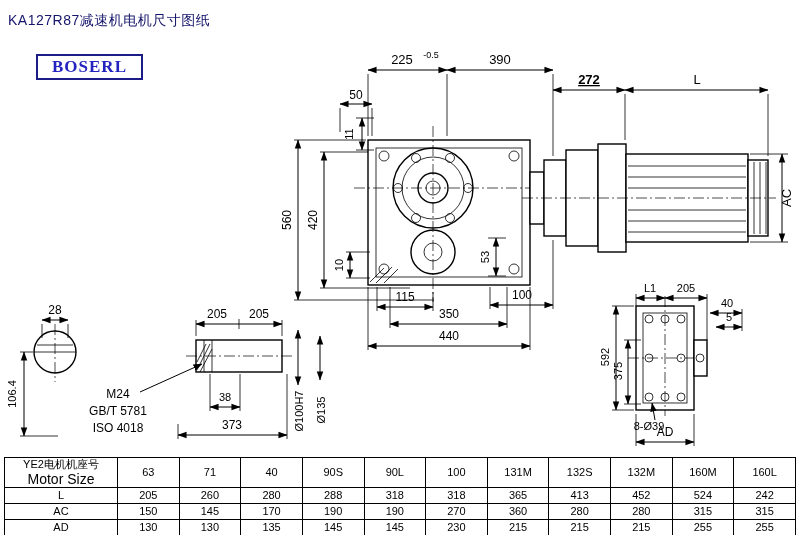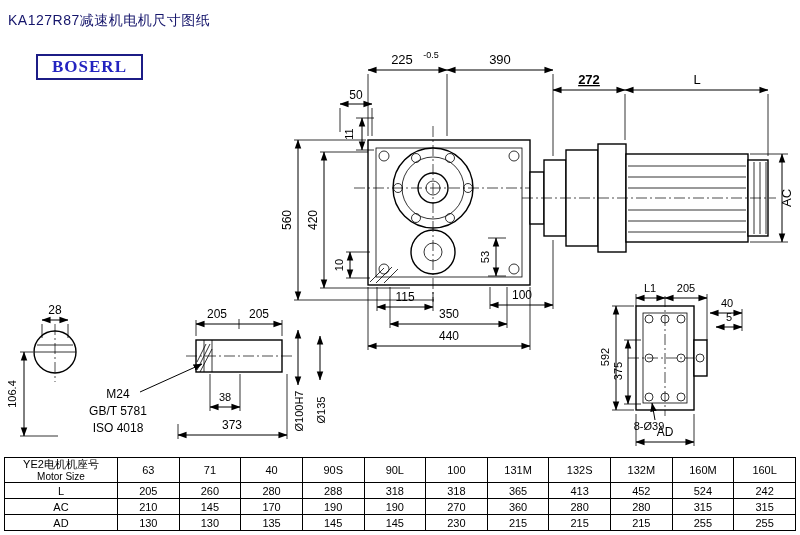--- a/index.html
+++ b/index.html
@@ -19,21 +19,21 @@
   .ldr{stroke:#000;stroke-width:1;fill:none;marker-end:url(#ar);}
   .ext{stroke:#000;stroke-width:.8;fill:none;}
   .out{stroke:#000;stroke-width:1.4;fill:#fff;}
   .thin{stroke:#000;stroke-width:.8;fill:none;}
   .cl{stroke:#000;stroke-width:.7;fill:none;stroke-dasharray:11 3 2 3;}
   table.size{position:absolute;left:4px;top:457px;width:792px;border-collapse:collapse;table-layout:fixed;background:#fff;}
   table.size th,table.size td{border:1px solid #000;text-align:center;vertical-align:middle;padding:0;font-weight:normal;}
   table.size thead th{height:24px;font-size:11px;}
   table.size tbody th,table.size tbody td{height:15px;font-size:11px;}
   th.corner{width:112px;font-size:10px;line-height:1.15;}
-  th.corner .en{font-size:10px;}
+  th.corner .en{font-size:14px;}
 </style>
 </head>
 <body>
 
 <div class="title">KA127R87减速机电机尺寸图纸</div>
 <div class="logo">BOSERL</div>
 
 <svg class="drawing" width="800" height="458" viewBox="0 0 800 458">
   <defs>
     <marker id="ar" viewBox="0 0 10 10" refX="9.5" refY="5" markerWidth="9" markerHeight="9" orient="auto-start-reverse" markerUnits="userSpaceOnUse">
@@ -273,21 +273,21 @@
         <td>318</td>
         <td>318</td>
         <td>365</td>
         <td>413</td>
         <td>452</td>
         <td>524</td>
         <td>242</td>
       </tr>
       <tr>
         <th>AC</th>
-        <td>210</td>
+        <td>150</td>
         <td>145</td>
         <td>170</td>
         <td>190</td>
         <td>190</td>
         <td>270</td>
         <td>360</td>
         <td>280</td>
         <td>280</td>
         <td>315</td>
         <td>315</td>

